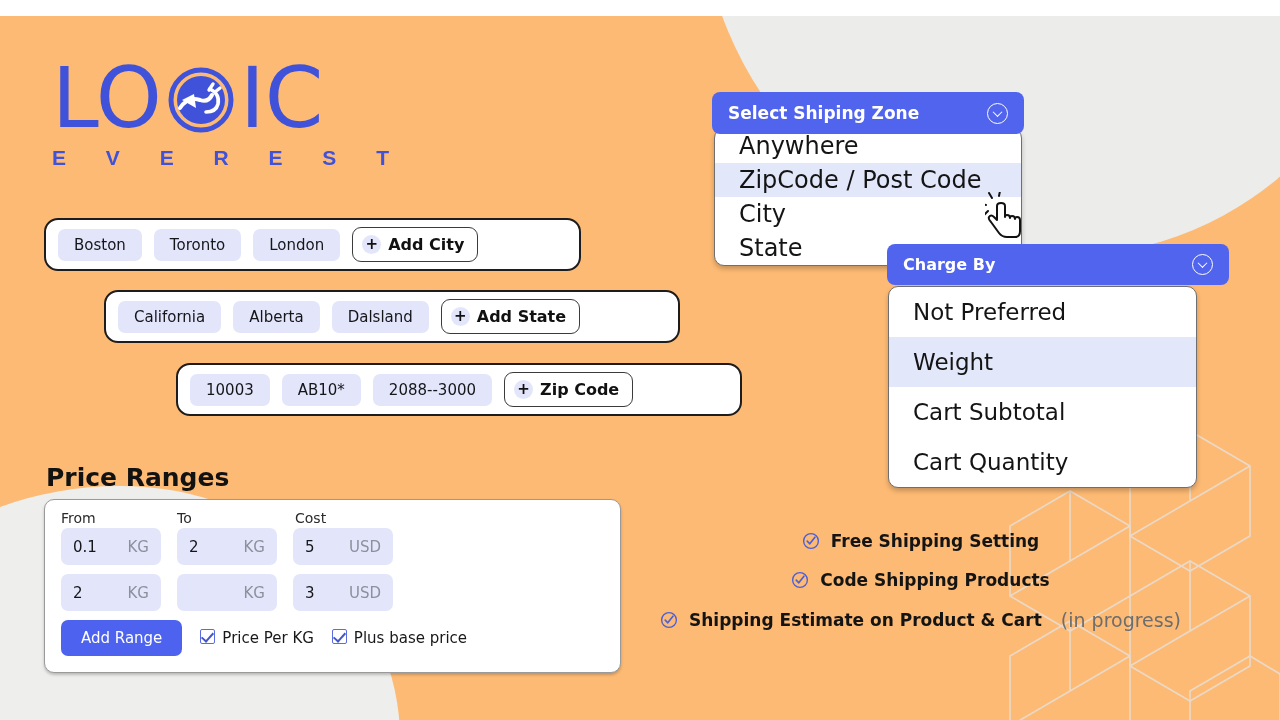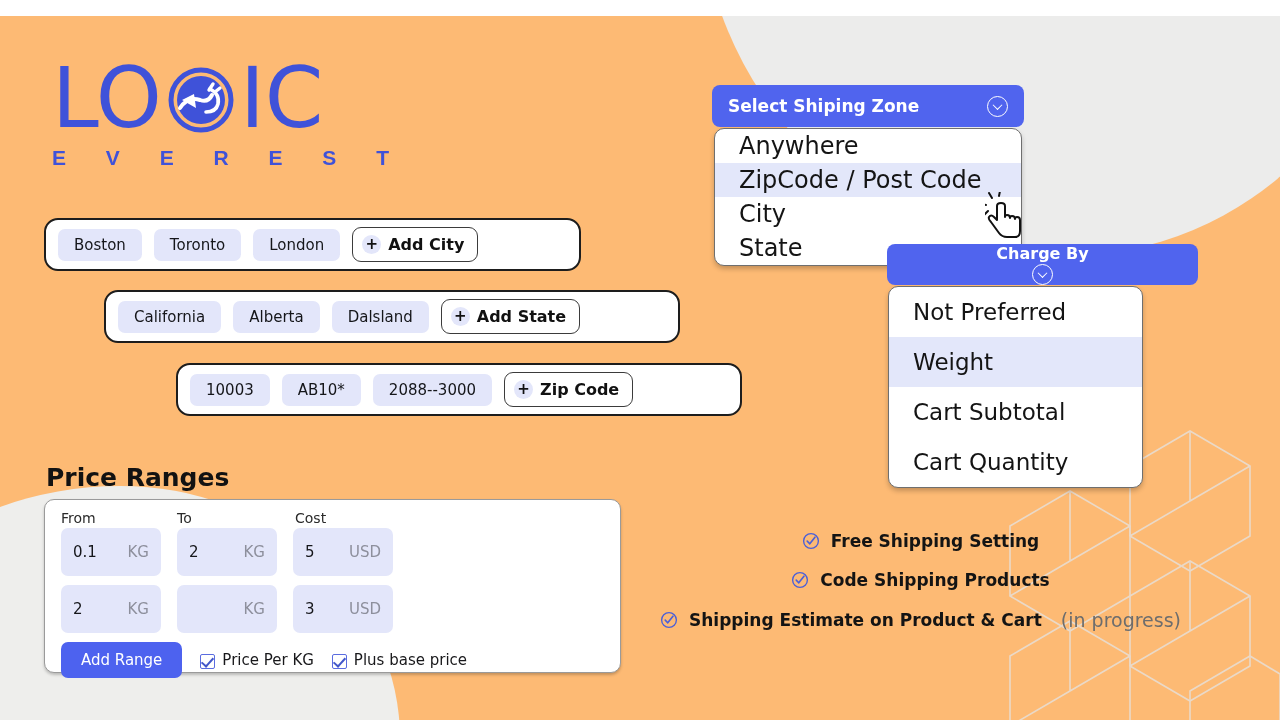--- a/index.html
+++ b/index.html
@@ -109,39 +109,39 @@
     z-index: 6;
     padding: 10px 16px;
   }
   .pr-headers { display: flex; gap: 0; margin-bottom: 2px; }
   .pr-h { font-size: 14px; color: #2a2a2a; font-family: "DejaVu Sans", sans-serif; }
   .pr-h.c1 { width: 116px; }
   .pr-h.c2 { width: 118px; }
   .pr-h.c3 { width: 100px; }
   .pr-line { display: flex; gap: 16px; margin-bottom: 9px; }
   .pr-field {
-    width: 100px; height: 48px;
+    width: 100px; height: 37px;
     background: #e3e6fa;
     border-radius: 7px;
     display: flex; align-items: center;
     padding: 0 12px;
     font-size: 15px;
     font-family: "DejaVu Sans", sans-serif;
   }
   .pr-val { color: #15161a; flex: 0 0 auto; }
   .pr-unit { color: #8d8f9c; margin-left: auto; }
   .pr-actions { display: flex; align-items: center; gap: 18px; margin-top: 3px; }
   .add-range {
     background: #4d62ef; color: #fff;
     border: none; border-radius: 7px;
     padding: 9px 20px;
     font-size: 15px; cursor: pointer;
     font-family: "DejaVu Sans", sans-serif;
   }
-  .cb-item { display: flex; align-items: flex-end; gap: 7px; font-size: 15px; color: #18181b;
+  .cb-item { display: flex; align-items: flex-start; gap: 7px; font-size: 15px; color: #18181b;
              font-family: "DejaVu Sans", sans-serif; cursor: pointer; }
   .cbox {
     width: 15px; height: 15px;
     border: 1.4px solid #5a6ce0;
     background: #fff;
     position: relative; border-radius: 2px;
     flex: 0 0 auto;
   }
   .cbox::after {
     content: "";
@@ -176,26 +176,26 @@
   .dd-opt {
     padding: 7px 24px;
     font-size: 24px; color: #141414;
     font-family: "DejaVu Sans", sans-serif;
     cursor: pointer;
     display: flex; align-items: center;
     white-space: nowrap;
   }
   .dd-opt.sel { background: #e3e7fa; }
 
-  #zone-head { left: 712px; top: 69px; width: 312px; height: 42px; font-size: 17px; }
+  #zone-head { left: 712px; top: 76px; width: 312px; height: 42px; font-size: 17px; }
   #zone-list { left: 714px; top: 112px; width: 308px; }
   #zone-list .dd-opt { height: 34px; padding-left: 24px; }
 
-  #charge-head { left: 887px; top: 228px; width: 311px; height: 41px; font-size: 16px; flex-direction: column; }
-  #charge-list { left: 888px; top: 270px; width: 255px; text-align: right; }
+  #charge-head { left: 887px; top: 228px; width: 342px; height: 41px; font-size: 16px; }
+  #charge-list { left: 888px; top: 270px; width: 309px; text-align: right; }
   #charge-list .dd-opt { height: 50px; font-size: 23px; }
 
   .chev {
     width: 21px; height: 21px; border-radius: 50%;
     border: 1.8px solid #fff;
     display: flex; align-items: center; justify-content: center;
   }
   .chev::after {
     content: "";
     width: 6px; height: 6px;

